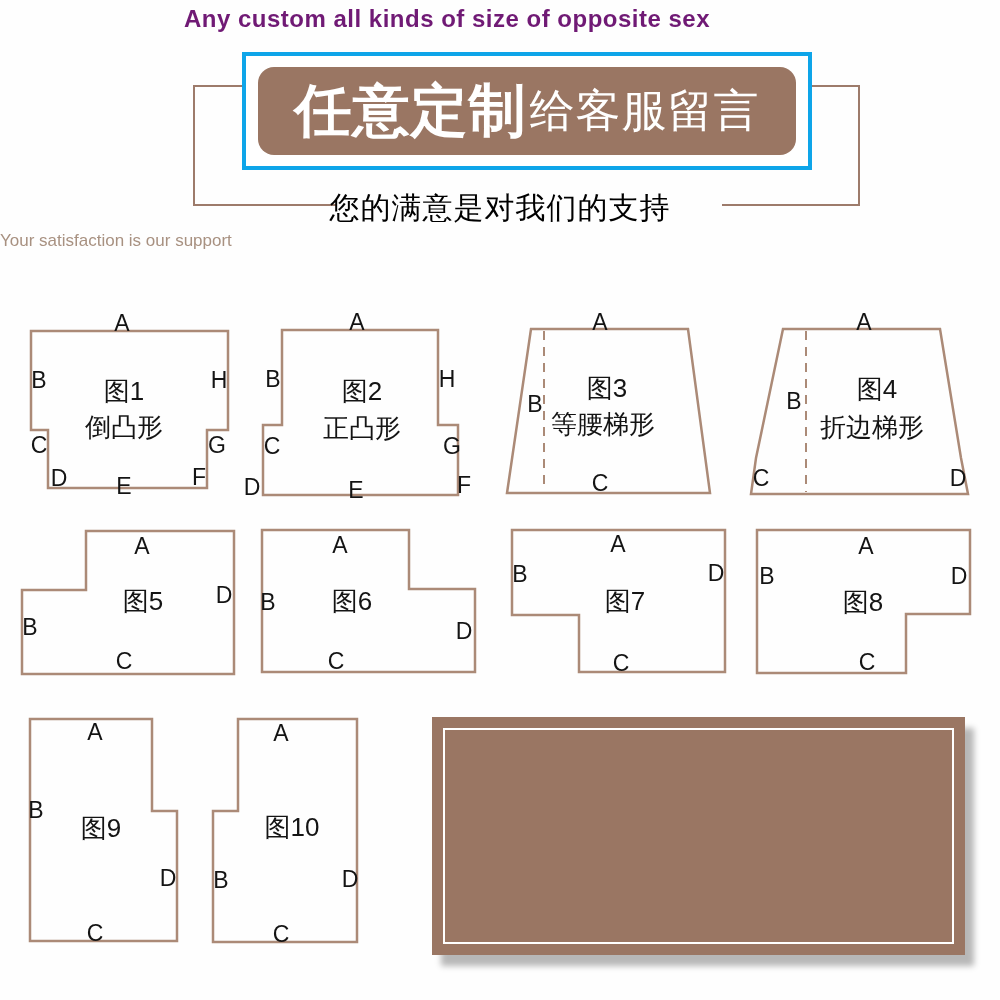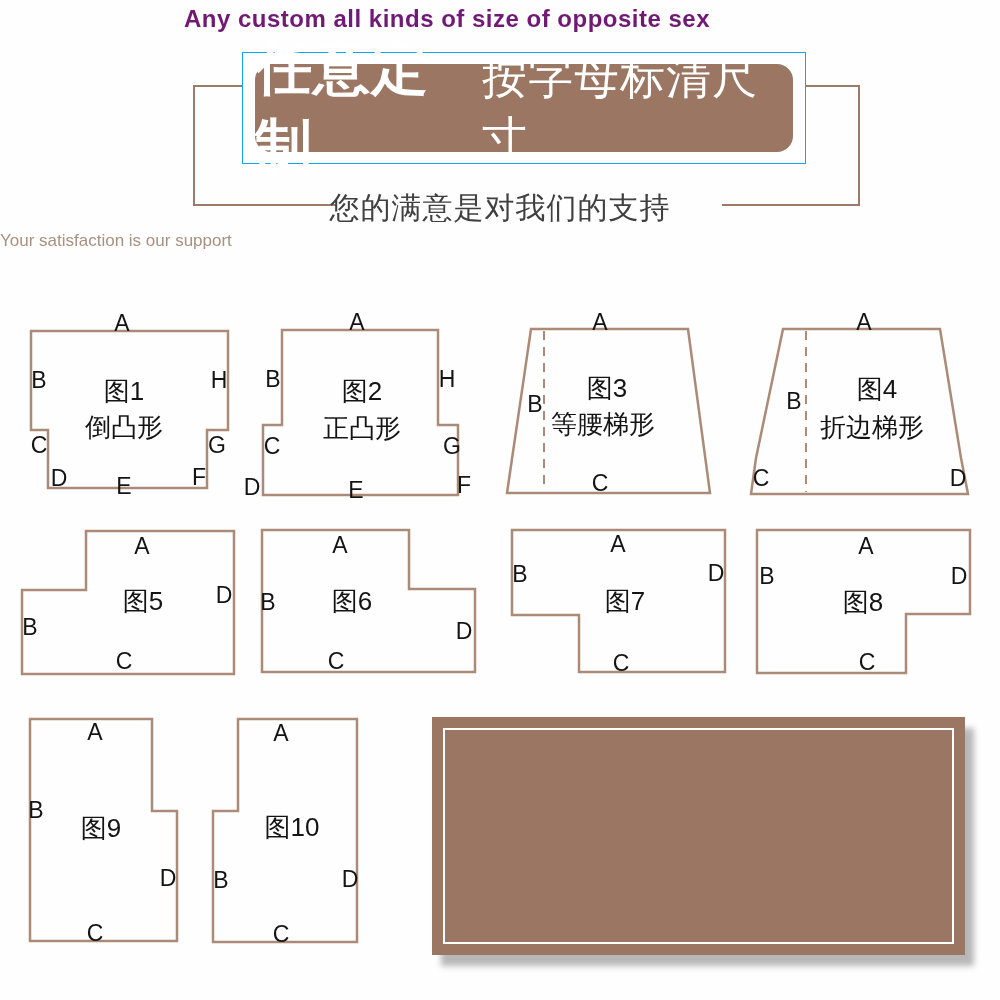--- a/index.html
+++ b/index.html
@@ -8,32 +8,32 @@
     font-family:"Liberation Sans",sans-serif;overflow:hidden;
   }
   
   .tagline-en{
     position:absolute;top:5px;left:0;width:894px;text-align:center;
     font-size:24px;font-weight:700;color:#701a75;letter-spacing:0.5px;
   }
   .deco{position:absolute;background:#9d7b6b;}
   .banner-outer{
     position:absolute;left:242px;top:52px;width:562px;height:110px;
-    border:1px solid #0ea5e9;background:#fff;
+    border:4px solid #0ea5e9;background:#fff;
   }
   .banner-inner{
     position:absolute;left:12px;top:11px;right:12px;bottom:11px;
     background:#9a7663;border-radius:16px;
     display:flex;align-items:center;justify-content:center;
   }
   .banner-title{color:#fff;font-size:57px;font-weight:bold;letter-spacing:1px;}
   .banner-sub{color:#fff;font-size:45px;font-weight:400;letter-spacing:1px;margin-left:3px;}
   .slogan-cn{
     position:absolute;top:188px;left:0;width:1000px;text-align:center;
-    font-size:30px;color:#404040;letter-spacing:1px;
+    font-size:30px;color:#000000;letter-spacing:1px;
   }
   .slogan-en{
     position:absolute;top:231px;left:0;width:1000px;text-align:left;
     font-size:17px;color:#a89181;
   }
   
   .fig{position:absolute;}
   .fig polygon{fill:#fefefe;stroke:#ab8a77;stroke-width:2.5;stroke-linejoin:miter;}
   .fig line.dash{stroke:#ab8a77;stroke-width:2;stroke-dasharray:9 7;}
   .fig text{fill:#141414;}
@@ -61,21 +61,21 @@
   <div class="deco" style="left:193px;top:85px;width:49px;height:2px;"></div>
   <div class="deco" style="left:193px;top:85px;width:2px;height:121px;"></div>
   <div class="deco" style="left:193px;top:204px;width:144px;height:2px;"></div>
   <div class="deco" style="left:806px;top:85px;width:54px;height:2px;"></div>
   <div class="deco" style="left:858px;top:85px;width:2px;height:121px;"></div>
   <div class="deco" style="left:722px;top:204px;width:138px;height:2px;"></div>
 
   <div class="banner-outer">
     <div class="banner-inner">
       <span class="banner-title">任意定制</span>
-      <span class="banner-sub">按字母标清尺寸</span>
+      <span class="banner-sub">给客服留言</span>
     </div>
   </div>
 
   <div class="slogan-cn">您的满意是对我们的支持</div>
   <div class="slogan-en">Your satisfaction is our support</div>
 
   <svg class="fig" style="left:10px;top:300px;" width="240" height="200" viewBox="10 300 240 200">
     <polygon points="31,331 228,331 228,430 207,430 207,488 48,488 48,430 31,430"></polygon>
     <text class="lbl" x="122" y="323" text-anchor="middle" dominant-baseline="central">A</text>
     <text class="lbl" x="39" y="380" text-anchor="middle" dominant-baseline="central">B</text>

